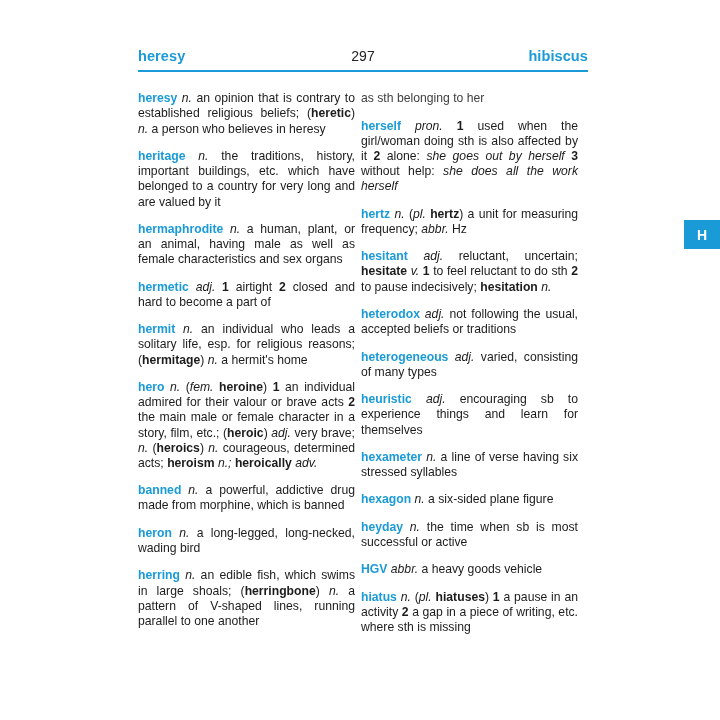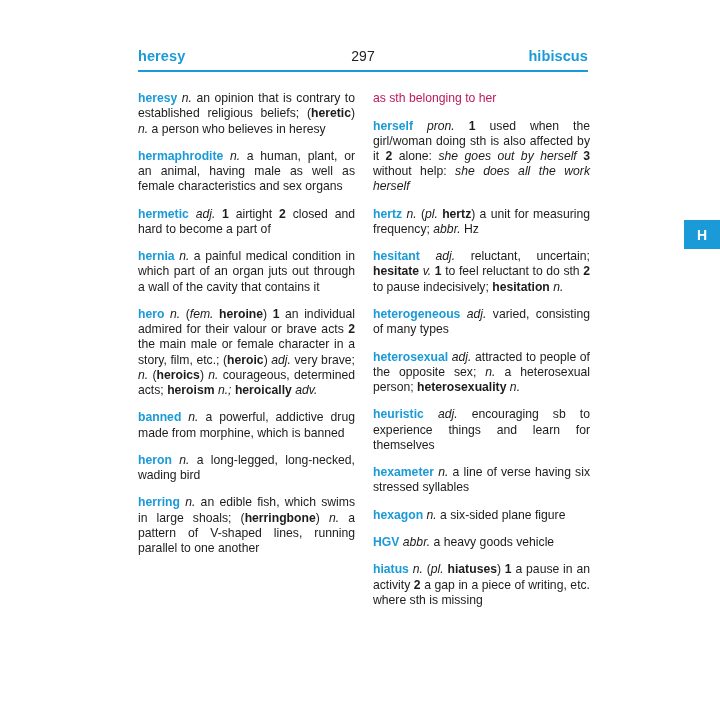--- a/index.html
+++ b/index.html
@@ -50,21 +50,21 @@
     height: 1.6px;
     background: #1a9ad6;
   }
   .columns {
     position: absolute;
     left: 138px;
     top: 79px;
     width: 452px;
     height: 600px;
     display: flex;
-    gap: 18px;
+    gap: 6px;
   }
   .col {
     width: 217px;
     position: relative;
   }
   .col.right {
     margin-left: 0;
   }
   .entry {
     font-size: 12.2px;
@@ -78,21 +78,21 @@
   .entry:last-child { margin-bottom: 0; }
   .hw {
     color: #1a9ad6;
     font-weight: bold;
   }
   .b { font-weight: bold; color: #1c1c1c; }
   .i { font-style: italic; }
   .cont {
     font-size: 12.2px;
     line-height: 1.245;
-    color: #be185d;
+    color: #404040;
     margin-bottom: 6.0px;
     text-align: justify;
   }
   .thumb-tab {
     position: absolute;
     right: 0px;
     top: 220px;
     width: 36px;
     height: 29px;
     background: #1a9ad6;
@@ -122,38 +122,40 @@
     <div class="running-head">heresy</div>
     <div class="folio">297</div>
     <div class="running-head">hibiscus</div>
   </div>
 
   <div class="rule"></div>
 
   <div class="columns">
     <div class="col left" id="col-left">
         <p class="entry"><span class="hw">heresy</span><span> </span><span class="i">n.</span><span> an opinion that is contrary to established religious beliefs; (</span><span class="b">heretic</span><span>) </span><span class="i">n.</span><span> a person who believes in heresy</span></p>
+        <p class="entry"><span class="hw">heritage</span><span> </span><span class="i">n.</span><span> the traditions, history, important buildings, etc. which have belonged to a country for very long and are valued by it</span></p>
         <p class="entry"><span class="hw">hermaphrodite</span><span> </span><span class="i">n.</span><span> a human, plant, or an animal, having male as well as female characteristics and sex organs</span></p>
         <p class="entry"><span class="hw">hermetic</span><span> </span><span class="i">adj.</span><span> </span><span class="b">1</span><span> airtight </span><span class="b">2</span><span> closed and hard to become a part of</span></p>
-        <p class="entry"><span class="hw">hernia</span><span> </span><span class="i">n.</span><span> a painful medical condition in which part of an organ juts out through a wall of the cavity that contains it</span></p>
+        <p class="entry"><span class="hw">hermit</span><span> </span><span class="i">n.</span><span> an individual who leads a solitary life, esp. for religious reasons; (</span><span class="b">hermitage</span><span>) </span><span class="i">n.</span><span> a hermit's home</span></p>
         <p class="entry"><span class="hw">hero</span><span> </span><span class="i">n.</span><span> (</span><span class="i">fem.</span><span> </span><span class="b">heroine</span><span>) </span><span class="b">1</span><span> an individual admired for their valour or brave acts </span><span class="b">2</span><span> the main male or female character in a story, film, etc.; (</span><span class="b">heroic</span><span>) </span><span class="i">adj.</span><span> very brave; </span><span class="i">n.</span><span> (</span><span class="b">heroics</span><span>) </span><span class="i">n.</span><span> courageous, determined acts; </span><span class="b">heroism</span><span> </span><span class="i">n.;</span><span> </span><span class="b">heroically</span><span> </span><span class="i">adv.</span></p>
         <p class="entry"><span class="hw">banned</span><span> </span><span class="i">n.</span><span> a powerful, addictive drug made from morphine, which is banned</span></p>
         <p class="entry"><span class="hw">heron</span><span> </span><span class="i">n.</span><span> a long-legged, long-necked, wading bird</span></p>
         <p class="entry"><span class="hw">herring</span><span> </span><span class="i">n.</span><span> an edible fish, which swims in large shoals; (</span><span class="b">herringbone</span><span>) </span><span class="i">n.</span><span> a pattern of V-shaped lines, running parallel to one another</span></p>
       </div>
     <div class="col right" id="col-right">
         <p class="cont">as sth belonging to her</p>
         <p class="entry"><span class="hw">herself</span><span> </span><span class="i">pron.</span><span> </span><span class="b">1</span><span> used when the girl/woman doing sth is also affected by it </span><span class="b">2</span><span> alone: </span><span class="i">she goes out by herself</span><span> </span><span class="b">3</span><span> without help: </span><span class="i">she does all the work herself</span></p>
         <p class="entry"><span class="hw">hertz</span><span> </span><span class="i">n.</span><span> (</span><span class="i">pl.</span><span> </span><span class="b">hertz</span><span>) a unit for measuring frequency; </span><span class="i">abbr.</span><span> Hz</span></p>
         <p class="entry"><span class="hw">hesitant</span><span> </span><span class="i">adj.</span><span> reluctant, uncertain; </span><span class="b">hesitate</span><span> </span><span class="i">v.</span><span> </span><span class="b">1</span><span> to feel reluctant to do sth </span><span class="b">2</span><span> to pause indecisively; </span><span class="b">hesitation</span><span> </span><span class="i">n.</span></p>
+        <p class="entry"><span class="hw">heterodox</span><span> </span><span class="i">adj.</span><span> not following the usual, accepted beliefs or traditions</span></p>
         <p class="entry"><span class="hw">heterogeneous</span><span> </span><span class="i">adj.</span><span> varied, consisting of many types</span></p>
-        <p class="entry"><span class="hw">heterosexual</span><span> </span><span class="i">adj.</span><span> attracted to people of the opposite sex; </span><span class="i">n.</span><span> a heterosexual person; </span><span class="b">heterosexuality</span><span> </span><span class="i">n.</span></p>
         <p class="entry"><span class="hw">heuristic</span><span> </span><span class="i">adj.</span><span> encouraging sb to experience things and learn for themselves</span></p>
         <p class="entry"><span class="hw">hexameter</span><span> </span><span class="i">n.</span><span> a line of verse having six stressed syllables</span></p>
         <p class="entry"><span class="hw">hexagon</span><span> </span><span class="i">n.</span><span> a six-sided plane figure</span></p>
+        <p class="entry"><span class="hw">heyday</span><span> </span><span class="i">n.</span><span> the time when sb is most successful or active</span></p>
         <p class="entry"><span class="hw">HGV</span><span> </span><span class="i">abbr.</span><span> a heavy goods vehicle</span></p>
         <p class="entry"><span class="hw">hiatus</span><span> </span><span class="i">n.</span><span> (</span><span class="i">pl.</span><span> </span><span class="b">hiatuses</span><span>) </span><span class="b">1</span><span> a pause in an activity </span><span class="b">2</span><span> a gap in a piece of writing, etc. where sth is missing</span></p>
       </div>
   </div>
 
   <div class="tab-wrap">
     <div class="thumb-tab">
       <span>H</span>
     </div>
   </div>

